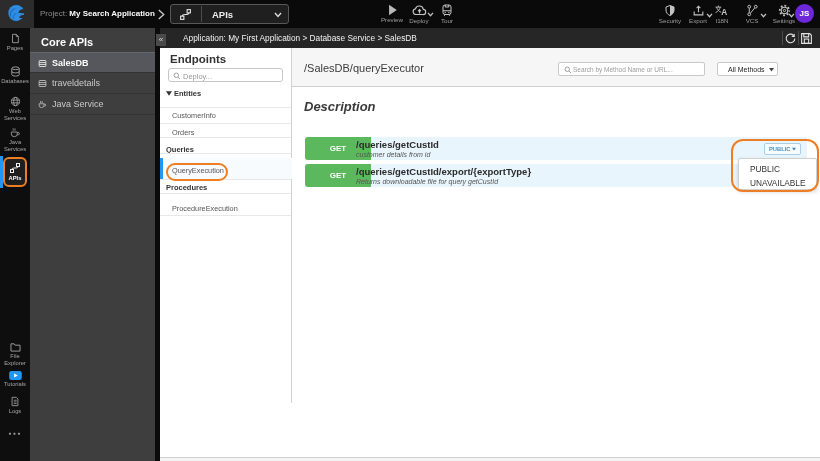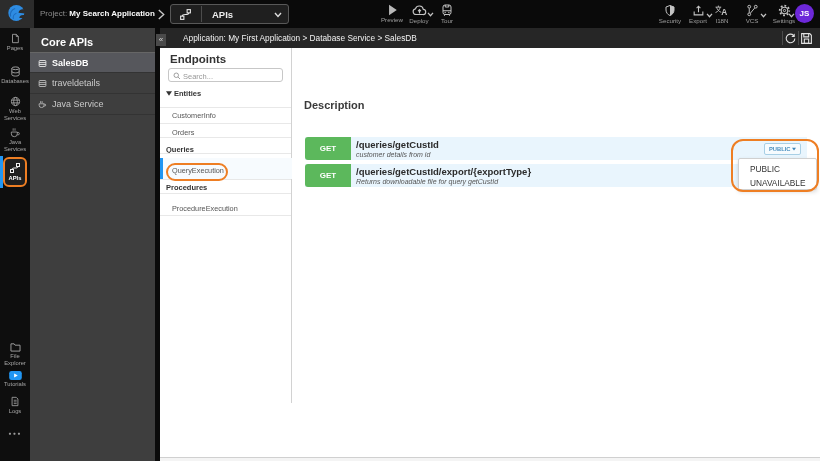--- a/index.html
+++ b/index.html
@@ -46,24 +46,24 @@
 .ephead { position:absolute; left:6px; font-size:7.5px; font-weight:700; color:#333; }
 .epitem { position:absolute; left:12px; font-size:7.3px; color:#555; }
 #qesel { position:absolute; left:0px; top:110px; width:132px; height:20.5px; background:#f7fbfe; border-left:3px solid #2196f3; }
 
 #main { left:292px; top:48px; width:528px; height:413px; background:#fff; }
 #mhead { position:absolute; left:0; top:0; width:528px; height:39px; background:#f6f6f6; border-bottom:1px solid #d0d0d0; }
 #mtitle { position:absolute; left:12px; top:14px; font-size:11px; color:#3b3b3b; }
 #msearch { position:absolute; left:266px; top:14px; width:147px; height:14px; background:#fff; border:1px solid #c9c9c9; border-radius:2px; }
 #msearch span { position:absolute; left:14px; top:3px; font-size:6.5px; color:#9b9b9b; }
 #allmeth { position:absolute; left:425px; top:14px; width:61px; height:14px; background:#fff; border:1px solid #c9c9c9; border-radius:2px; font-size:7px; color:#222; text-align:right; padding-right:3.5px; line-height:13px; }
-#desclbl { position:absolute; left:12px; top:51px; font-size:11px; font-weight:700; color:#3a3a3a; }
+#desclbl { position:absolute; left:12px; top:51px; font-size:13px; font-weight:700; color:#3a3a3a;font-style:italic; }
 #descta { position:absolute; left:138px; top:51px; width:377px; height:28px; border:1px solid #c9c9c9; border-radius:4px; background:#fff; font-size:7.2px; color:#444; padding:2.5px 0 0 8px; }
 .apirow { position:absolute; left:13px; width:502px; height:23px; background:#e9f5fd; }
-.getbtn { position:absolute; left:0; top:0; width:46px; height:23px; background:#5cb85c; border-radius:3px 0 0 3px; color:#fff; font-size:8px; font-weight:700; text-align:center; line-height:23px; }
+.getbtn { position:absolute; left:0; top:0; width:66px; height:23px; background:#5cb85c; border-radius:3px 0 0 3px; color:#fff; font-size:8px; font-weight:700; text-align:center; line-height:23px; }
 .apipath { position:absolute; left:51px; top:1.5px; font-size:9.5px; font-weight:700; color:#2b2b2b; }
 .apisub { position:absolute; left:51px; top:14px; font-size:7px; font-style:italic; color:#555; }
 #pubbtn { position:absolute; left:472px; top:94.5px; width:37px; height:12.5px; background:#f6fbfe; border:1px solid #a8cfe5; border-radius:2px; font-size:5.8px; font-weight:700; color:#4a90c0; text-align:center; line-height:11px; }
 #ddmenu { position:absolute; left:446px; top:110px; width:79px; height:32px; background:#fff; border:1px solid #d0d0d0; border-radius:2px; box-shadow:0 2px 4px rgba(0,0,0,0.15); }
 #ddmenu div { position:absolute; left:11px; font-size:8.3px; color:#333; }
 
 .ann { position:absolute; border:2px solid #ee7e23; border-radius:10px; }
 </style>
 </head>
 <body>
@@ -249,41 +249,54 @@
       <rect x="8" y="13" width="8" height="8"></rect>
     </g>
   </svg>
 <div class="abs" id="endp">
   <h2>Endpoints</h2>
   <div id="epsearch">
     <svg style="position:absolute;left:4px;top:3px" width="8" height="8" viewBox="0 0 16 16">
         <circle cx="6.5" cy="6.5" r="4.5" fill="none" stroke="#888" stroke-width="1.6"></circle>
         <path d="M10 10l4 4" stroke="#888" stroke-width="1.6"></path>
       </svg>
-    <span>Search...</span>
+    <span>Deploy...</span>
   </div>
   <div class="ephead" style="top:41px;"><svg width="6" height="5" viewBox="0 0 8 6" style="margin-right:2px">
         <polygon points="0,0 8,0 4,6" fill="#333"></polygon>
       </svg>Entities</div>
   <div class="epitem" style="top:63px;">CustomerInfo</div>
   <div class="epitem" style="top:80px;">Orders</div>
   <div class="ephead" style="top:97px;">Queries</div>
   <div id="qesel"></div>
   <div class="epitem" style="top:118px;">QueryExecution</div>
   <div class="ephead" style="top:135px;">Procedures</div>
   <div class="epitem" style="top:156px;">ProcedureExecution</div>
   <div style="position:absolute; left:0; top:58.5px; width:131px; height:1px; background:#e8e8e8;"></div>
   <div style="position:absolute; left:0; top:74.5px; width:131px; height:1px; background:#e8e8e8;"></div>
   <div style="position:absolute; left:0; top:89px; width:131px; height:1px; background:#e8e8e8;"></div>
   <div style="position:absolute; left:0; top:104.5px; width:131px; height:1px; background:#e8e8e8;"></div>
   <div style="position:absolute; left:0; top:130.5px; width:131px; height:1px; background:#e8e8e8;"></div>
   <div style="position:absolute; left:0; top:144.5px; width:131px; height:1px; background:#e8e8e8;"></div>
   <div style="position:absolute; left:0; top:166.5px; width:131px; height:1px; background:#e8e8e8;"></div>
 </div>
 <div class="abs" id="main">
+  <div id="mhead">
+    <div id="mtitle">/SalesDB/queryExecutor</div>
+    <div id="msearch">
+        <svg style="position:absolute;left:5px;top:3px" width="8" height="8" viewBox="0 0 16 16">
+          <circle cx="6.5" cy="6.5" r="4.5" fill="none" stroke="#888" stroke-width="1.6"></circle>
+          <path d="M10 10l4 4" stroke="#888" stroke-width="1.6"></path>
+        </svg>
+        <span>Search by Method Name or URL...</span>
+      </div>
+    <div id="allmeth">All Methods &nbsp;<svg width="5" height="5" viewBox="0 0 8 7">
+          <polygon points="0,1 8,1 4,6.5" fill="#444"></polygon>
+        </svg></div>
+  </div>
   <div id="desclbl">Description</div>
   <div class="apirow" id="row1" style="top:89px;">
     <div class="getbtn">GET</div>
     <div class="apipath">/queries/getCustId</div>
     <div class="apisub">customer details from id</div>
   </div>
   <div class="apirow" id="row2" style="top:116px;">
     <div class="getbtn">GET</div>
     <div class="apipath">/queries/getCustId/export/{exportType}</div>
     <div class="apisub">Returns downloadable file for query getCustId</div>

